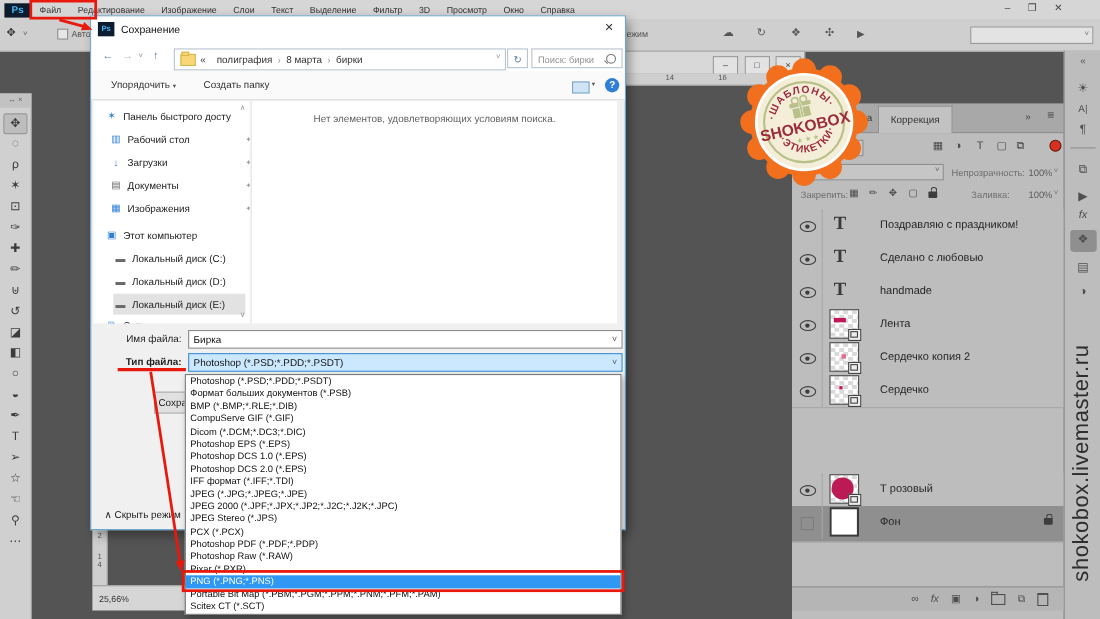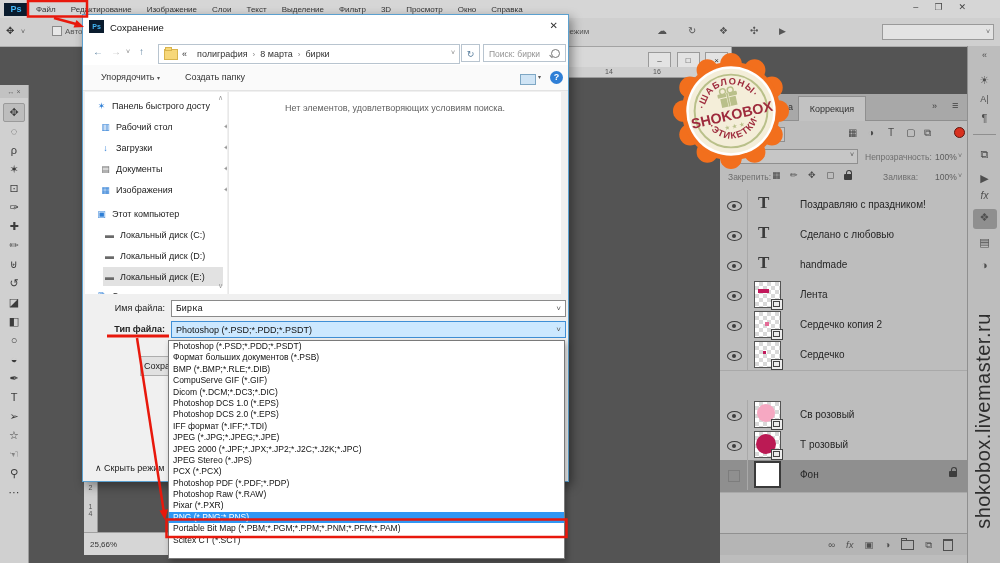--- a/index.html
+++ b/index.html
@@ -272,30 +272,20 @@
     <div class="lrow" style="top:220px;">
       <span class="eyecell">
           <span class="eye"></span>
         </span>
       <span class="thumb">
         <span class="ab" style="left:8px;top:9px;width:3px;height:3px;background:#c2185b;"></span>
         <span class="so"></span>
       </span>
       <span class="lname">Сердечко</span>
     </div>
-    <div class="lrow" style="top:280px;">
-      <span class="eyecell">
-          <span class="eye"></span>
-        </span>
-      <span class="thumb">
-        <span class="ab" style="left:2px;top:2px;width:18px;height:18px;border-radius:50%;background:#f6a8c2;"></span>
-        <span class="so"></span>
-      </span>
-      <span class="lname">Св розовый</span>
-    </div>
     <div class="lrow" style="top:310px;">
       <span class="eyecell">
           <span class="eye"></span>
         </span>
       <span class="thumb">
         <span class="ab" style="left:1px;top:2px;width:20px;height:20px;border-radius:50%;background:#bb1a54;"></span>
         <span class="so"></span>
       </span>
       <span class="lname">Т розовый</span>
     </div>
@@ -422,41 +412,42 @@
         <span>Сеть</span>
       </div>
       <span class="ab" style="right:4px;top:190px;font-size:7px;color:#999;">∨</span>
     </div>
 
     <div class="filearea">
       <div class="emptymsg">Нет элементов, удовлетворяющих условиям поиска.</div>
     </div>
 
     <span class="fieldlbl" style="left:20px;top:288px;">Имя файла:</span>
-    <div class="combo" style="top:285px;font-family:Liberation Mono, monospace;">
+    <div class="combo" style="top:285px;">
       <span>Бирка</span><span class="chev">˅</span>
     </div>
     <span class="fieldlbl" style="left:20px;top:309px;font-weight:bold;">Тип файла:</span>
     <div class="combo hl" style="top:306px;">
       <span>Photoshop (*.PSD;*.PDD;*.PSDT)</span><span class="chev">˅</span>
     </div>
 
     <div class="savebtn">Сохран</div>
     <div class="hidefld">
       <span>∧</span>
       <span>Скрыть режим</span>
     </div>
   </div>
 
   <div class="ab droplist">
     <div class="fmt">Photoshop (*.PSD;*.PDD;*.PSDT)</div>
     <div class="fmt">Формат больших документов (*.PSB)</div>
     <div class="fmt">BMP (*.BMP;*.RLE;*.DIB)</div>
     <div class="fmt">CompuServe GIF (*.GIF)</div>
     <div class="fmt">Dicom (*.DCM;*.DC3;*.DIC)</div>
+    <div class="fmt">Photoshop EPS (*.EPS)</div>
     <div class="fmt">Photoshop DCS 1.0 (*.EPS)</div>
     <div class="fmt">Photoshop DCS 2.0 (*.EPS)</div>
     <div class="fmt">IFF формат (*.IFF;*.TDI)</div>
     <div class="fmt">JPEG (*.JPG;*.JPEG;*.JPE)</div>
     <div class="fmt">JPEG 2000 (*.JPF;*.JPX;*.JP2;*.J2C;*.J2K;*.JPC)</div>
     <div class="fmt">JPEG Stereo (*.JPS)</div>
     <div class="fmt">PCX (*.PCX)</div>
     <div class="fmt">Photoshop PDF (*.PDF;*.PDP)</div>
     <div class="fmt">Photoshop Raw (*.RAW)</div>
     <div class="fmt">Pixar (*.PXR)</div>

